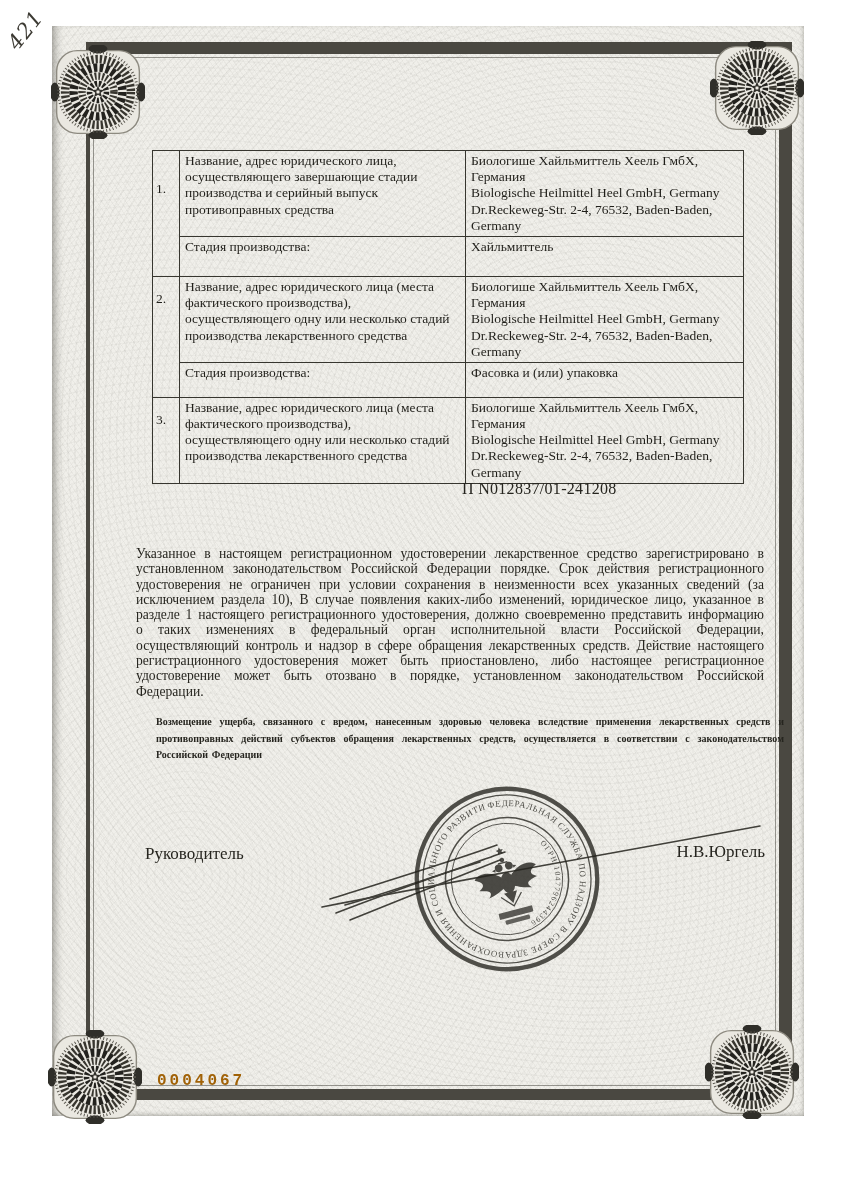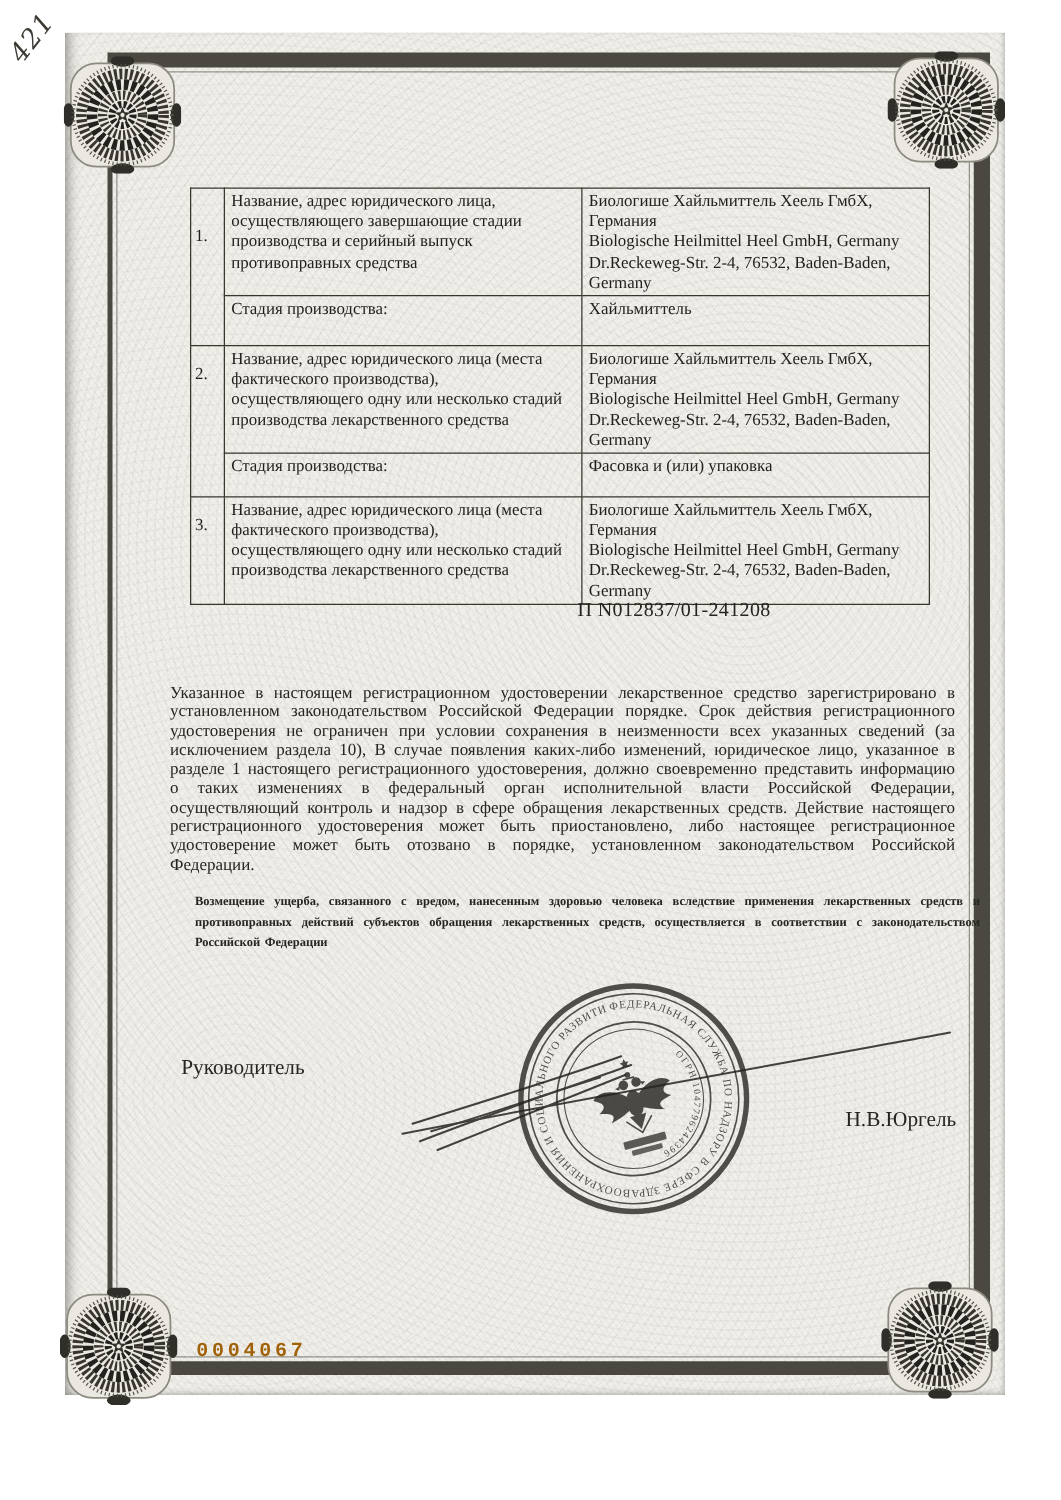--- a/index.html
+++ b/index.html
@@ -56,21 +56,21 @@
   .s10-number{position:absolute;left:462px;top:480px;z-index:4;font-size:16px;letter-spacing:.3px;}
 
   
   .para{position:absolute;left:136px;width:628px;z-index:4;text-align:justify;}
   .para.p1{top:546px;font-size:13.6px;line-height:15.3px;word-spacing:1.5px;}
   .para.p2{top:714px;font-size:10px;line-height:16.6px;font-weight:bold;word-spacing:1.2px;margin-left:20px;}
 
   
   .role-label{position:absolute;left:145px;top:796px;z-index:4;font-size:17px;margin-top:48px;}
   .sig-name{position:absolute;left:627px;top:842px;width:138px;z-index:4;
-    font-size:17px;text-align:right;margin-top:44px;}
+    font-size:17px;text-align:right;}
 
   
   .stamp{position:absolute;left:411px;top:783px;z-index:5;opacity:.85;}
   .strokes{position:absolute;left:300px;top:810px;z-index:6;}
 
   
   .serial{position:absolute;left:157px;top:1072px;z-index:4;
     font-family:"Liberation Mono", monospace;font-size:16px;font-weight:bold;
     letter-spacing:3px;color:#a16207;}
 </style>

